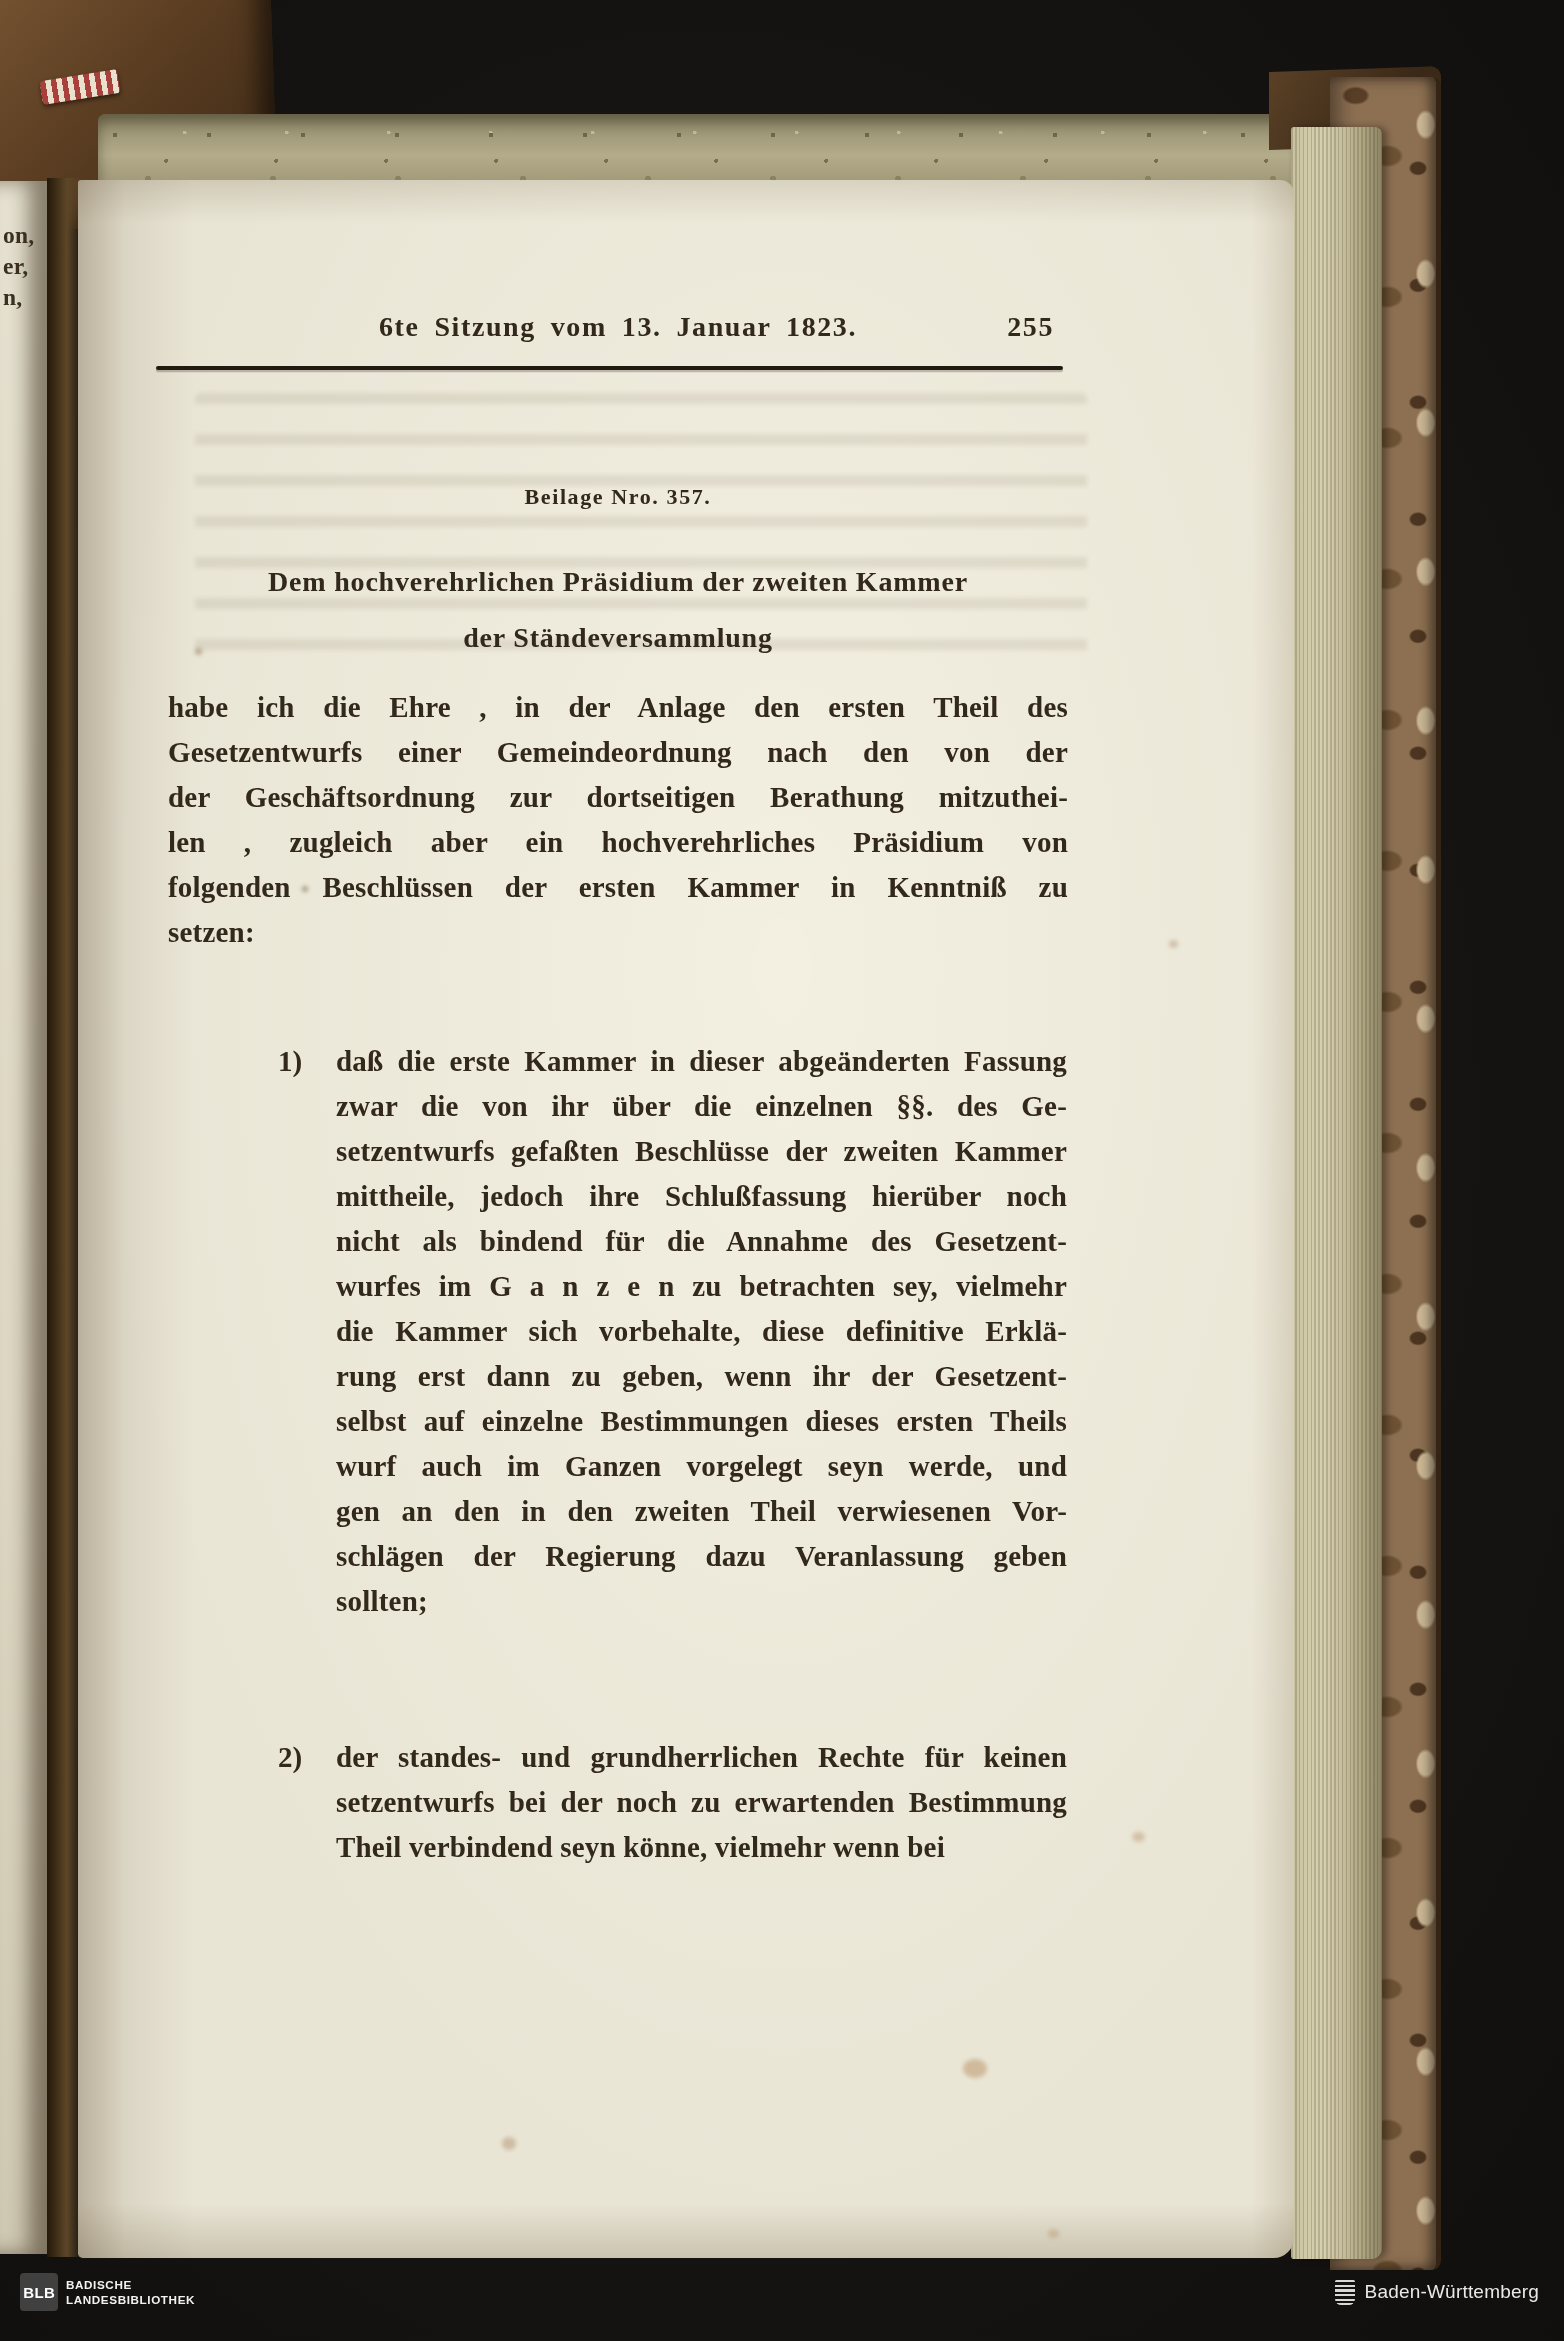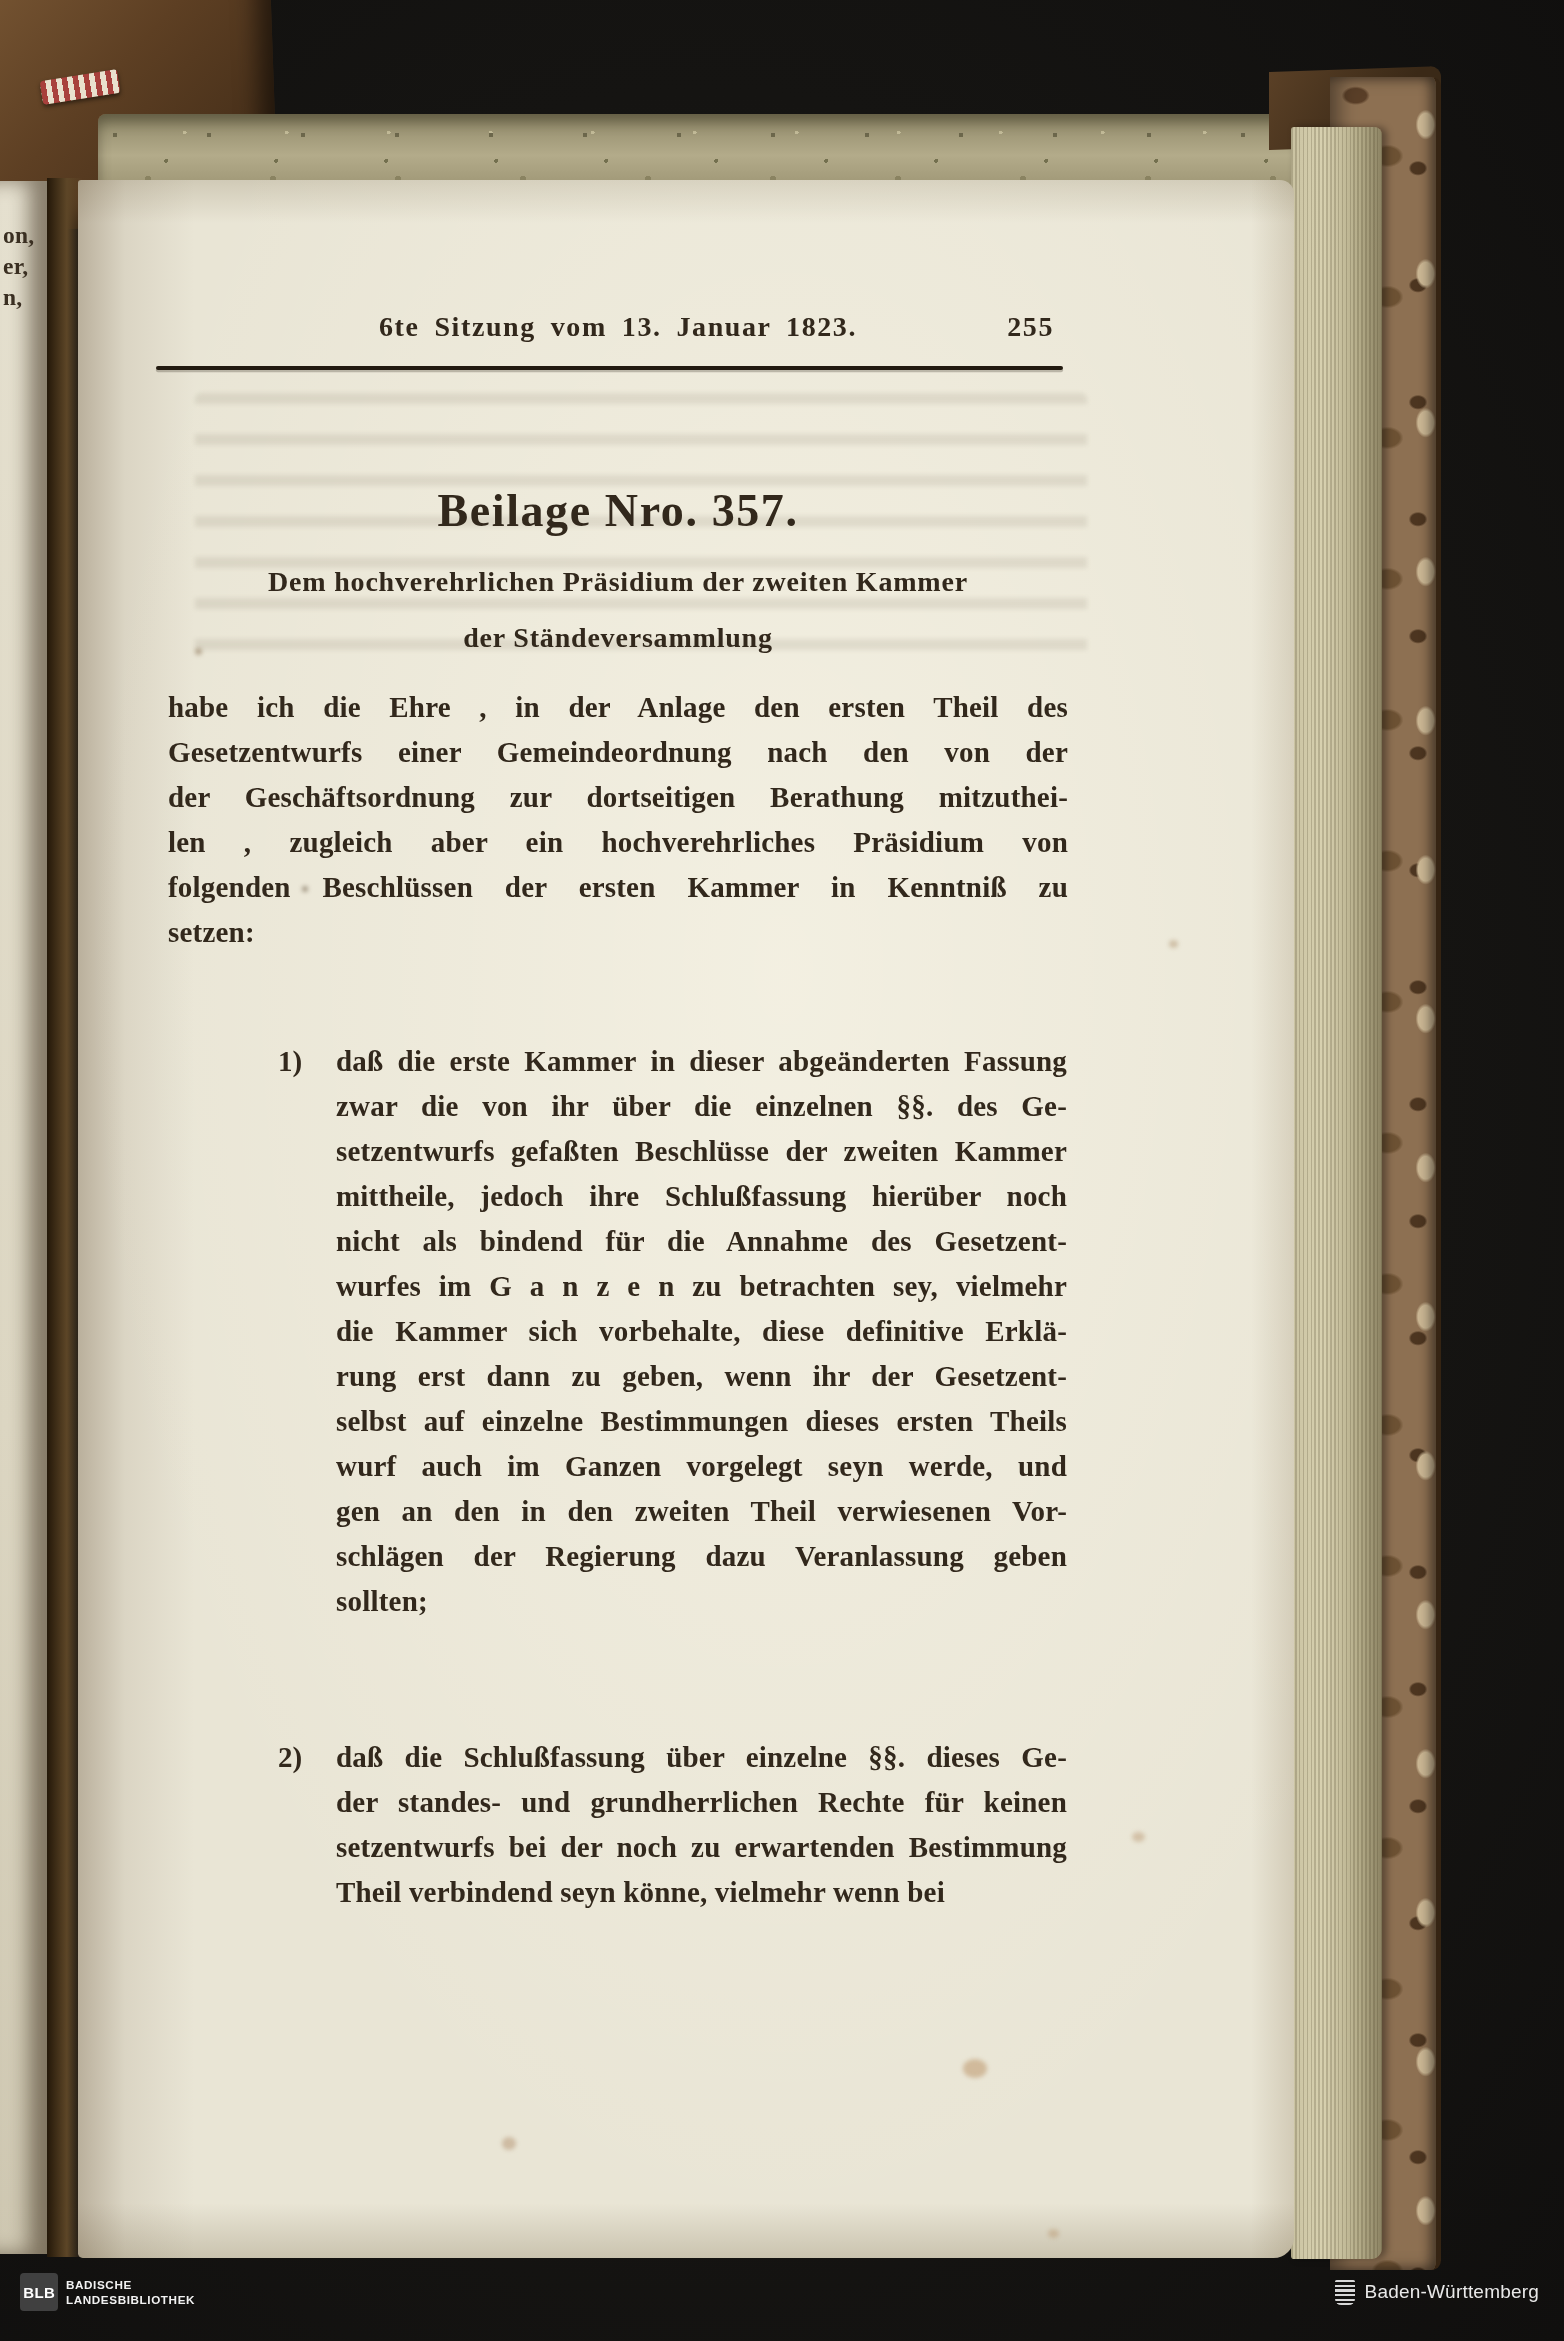--- a/index.html
+++ b/index.html
@@ -110,21 +110,21 @@
   .header-title {
     text-align:center; font-size:28px; font-weight:700;
     letter-spacing:1.6px; word-spacing:6.3px;
   }
   .page-number { position:absolute; right:14px; top:0; font-size:28px; font-weight:700; letter-spacing:1.6px; }
   .rule { position:absolute; left:-11.7px; top:186px; width:907px; height:3.9px;
     background:#221a10; border-radius:2.3px;
     box-shadow:0 2.3px 0 rgba(34,26,16,.25); }
 
   .heading { position:absolute; top:304px; width:100%; text-align:center;
-    font-size:46px; font-weight:700; letter-spacing:1.6px; }
+    font-size:22px; font-weight:700; letter-spacing:1.6px; }
   .address { position:absolute; top:374px; width:100%; text-align:center;
     font-size:28px; font-weight:700; }
   .addr-line { line-height:56px; letter-spacing:0.8px; }
 
   .intro { position:absolute; top:505px; left:0; width:900px; }
   .tline {
     font-size:29px; font-weight:700; line-height:45px; letter-spacing:0.2px;
     text-align:justify; text-align-last:justify; white-space:nowrap;
   }
   .tline.lastline { text-align-last:left; }
@@ -226,21 +226,20 @@
             <div class="tline">wurf auch im Ganzen vorgelegt seyn werde, und</div>
             <div class="tline">gen an den in den zweiten Theil verwiesenen Vor-</div>
             <div class="tline">schlägen der Regierung dazu Veranlassung geben</div>
             <div class="tline lastline">sollten;</div>
           </div>
       </div>
 
       <div class="item item2">
         <div class="marker">2)</div>
         <div class="item-lines">
-            <div class="tline">daß die Schlußfassung über einzelne §§. dieses Ge-</div>
             <div class="tline">der standes- und grundherrlichen Rechte für keinen</div>
             <div class="tline">setzentwurfs bei der noch zu erwartenden Bestimmung</div>
             <div class="tline lastline">Theil verbindend seyn könne, vielmehr wenn bei</div>
           </div>
       </div>
     </div>
 
     <div class="stain s1"></div>
     <div class="stain s2"></div>
     <div class="stain s3"></div>

